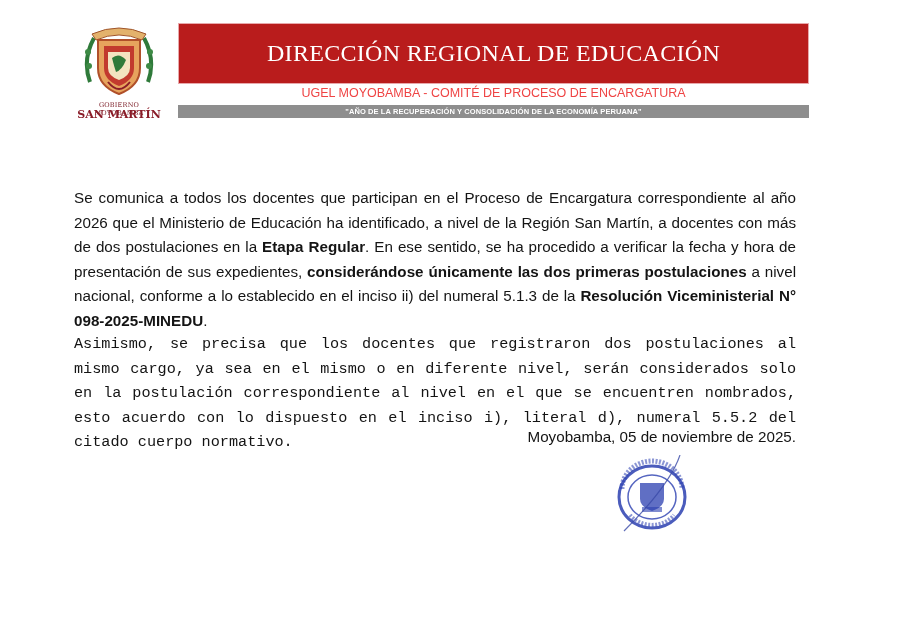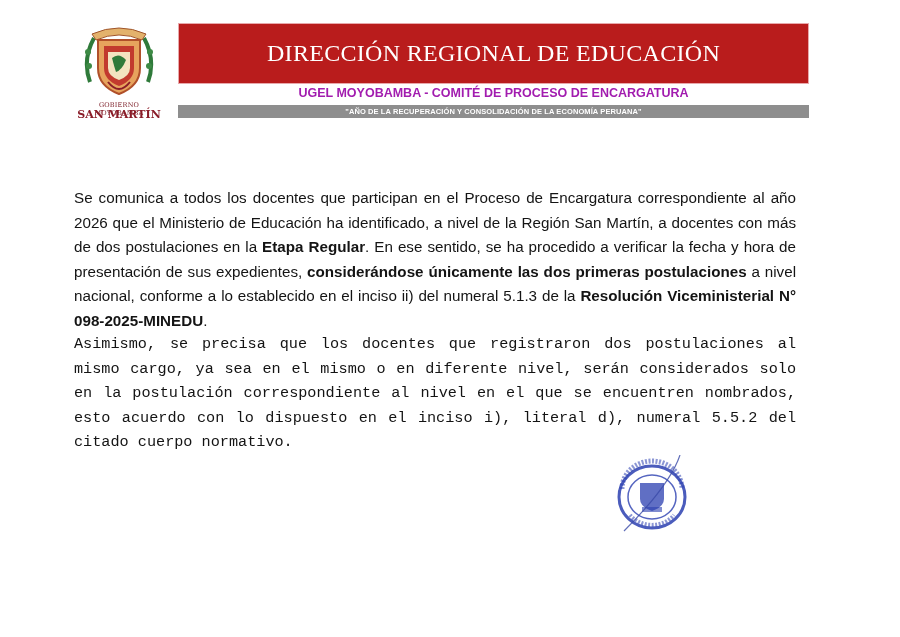--- a/index.html
+++ b/index.html
@@ -35,21 +35,21 @@
       position: absolute; left: 178px; top: 23px; width: 631px; height: 61px;
       background: #b91c1c; border: 1px solid #e8a8ab; box-sizing: border-box;
     }
     .banner-title {
       position: absolute; left: 0; top: 0; width: 100%; height: 100%;
       display: flex; align-items: center; justify-content: center;
       font-family: "Liberation Serif", serif; font-size: 24px; color: #ffffff; letter-spacing: 0.3px;
     }
     .subtitle {
       position: absolute; left: 178px; top: 86px; width: 631px; text-align: center;
-      font-size: 12.5px; font-weight: bold; color: #a21caf;
+      font-size: 12.5px; font-weight: normal; color: #ef4444;
     }
     .motto-bar {
       position: absolute; left: 178px; top: 105px; width: 631px; height: 13px;
       background: #8e8e8e; color: #ffffff; font-size: 7.5px; font-weight: bold;
       display: flex; align-items: center; justify-content: center; letter-spacing: 0.1px;
     }
 
     
     .doc-title {
       position: absolute; left: 0; top: 150px; width: 900px; text-align: center;
@@ -113,20 +113,21 @@
     <div class="motto-bar">
       <span>"AÑO DE LA RECUPERACIÓN Y CONSOLIDACIÓN DE LA ECONOMÍA PERUANA"</span>
     </div>
   </div>
 
 
   <div class="para p1"><span>Se comunica a todos los docentes que participan en el Proceso de Encargatura correspondiente al año 2026 que el Ministerio de Educación ha identificado, a nivel de la Región San Martín, a docentes con más de dos postulaciones en la </span><b>Etapa Regular</b><span>. En ese sentido, se ha procedido a verificar la fecha y hora de presentación de sus expedientes, </span><b>considerándose únicamente las dos primeras postulaciones</b><span> a nivel nacional, conforme a lo establecido en el inciso ii) del numeral 5.1.3 de la </span><b>Resolución Viceministerial N° 098-2025-MINEDU</b><span>.</span></div>
 
   <div class="para p2">Asimismo, se precisa que los docentes que registraron dos postulaciones al mismo cargo, ya sea en el mismo o en diferente nivel, serán considerados solo en la postulación correspondiente al nivel en el que se encuentren nombrados, esto acuerdo con lo dispuesto en el inciso i), literal d), numeral 5.5.2 del citado cuerpo normativo.</div>
 
+  <div class="date-line">Moyobamba, 05 de noviembre de 2025.</div>
 
   <div class="stamp">
     <svg width="85" height="80" viewBox="0 0 85 80">
       <ellipse cx="42" cy="42" rx="33" ry="31" fill="none" stroke="#2b3fb0" stroke-width="3" opacity="0.85"></ellipse>
       <ellipse cx="42" cy="42" rx="24" ry="22" fill="none" stroke="#2b3fb0" stroke-width="1.5" opacity="0.8"></ellipse>
       <path d="M12 34 A30 28 0 0 1 72 34" fill="none" stroke="#2b3fb0" stroke-width="5" stroke-dasharray="2 1.5" opacity="0.55"></path>
       <path d="M20 60 A28 26 0 0 0 64 60" fill="none" stroke="#2b3fb0" stroke-width="4" stroke-dasharray="2 1.5" opacity="0.55"></path>
       <path d="M30 28 L54 28 L54 44 Q54 52 42 56 Q30 52 30 44 Z" fill="#2b3fb0" opacity="0.75"></path>
       <rect x="32" y="52" width="20" height="5" fill="#2b3fb0" opacity="0.6"></rect>
       <path d="M70 0 Q60 30 14 76" stroke="#3a4aa8" stroke-width="1.2" fill="none" opacity="0.8"></path>

